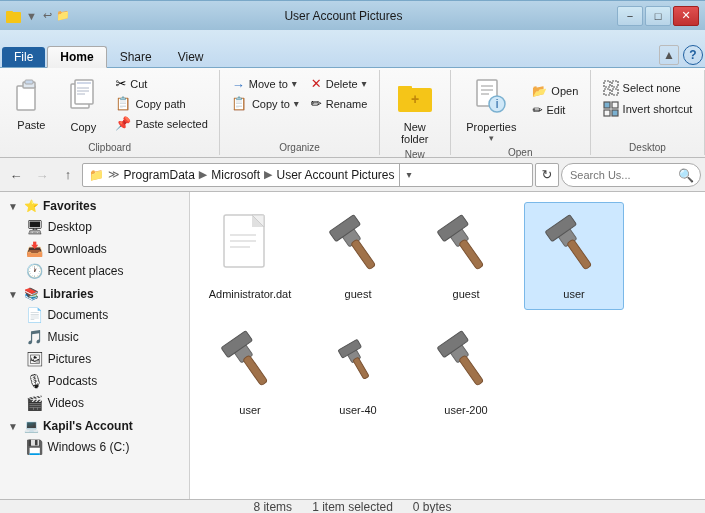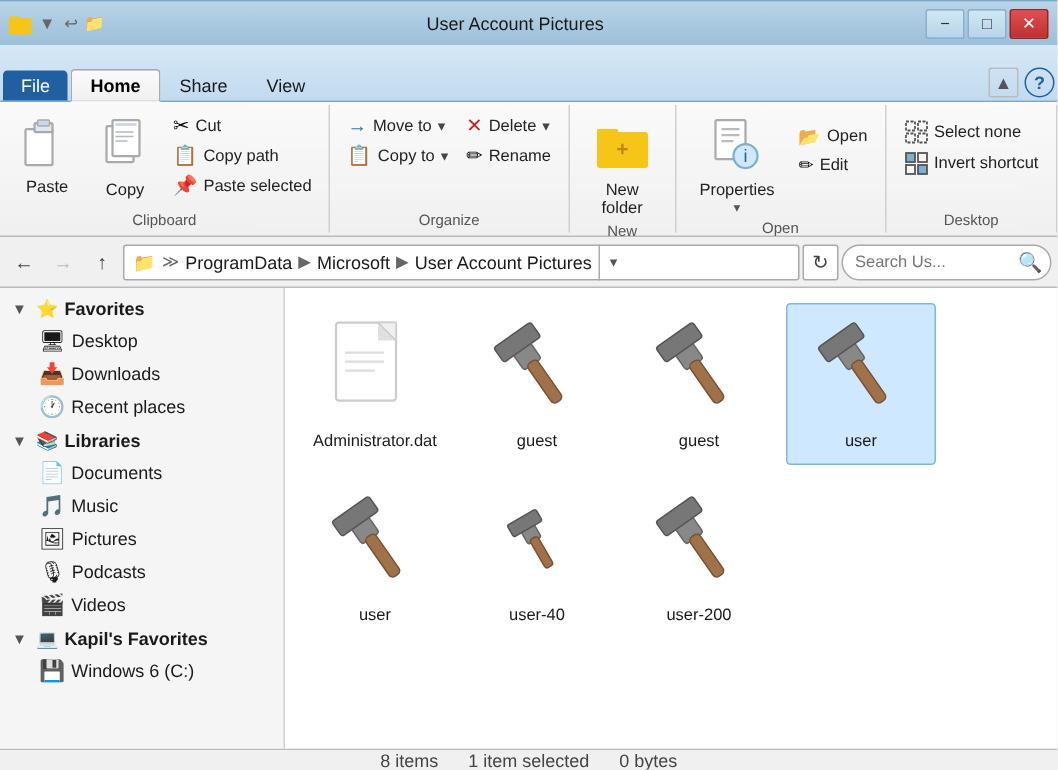--- a/index.html
+++ b/index.html
@@ -511,21 +511,21 @@
       <div class="sidebar-item">
         <span class="sidebar-item-icon">🎬</span>
         <span>Videos</span>
       </div>
     </div>
 
     <div class="sidebar-section">
       <div class="sidebar-header">
         <span class="sidebar-expand">▼</span>
         <span>💻</span>
-        <span class="sidebar-header-text">Kapil's Favorites</span>
+        <span class="sidebar-header-text">Kapil's Account</span>
       </div>
       <div class="sidebar-item">
         <span class="sidebar-item-icon">💾</span>
         <span>Windows 6 (C:)</span>
       </div>
     </div>
   </div>
 
   <div class="content-area">
 

